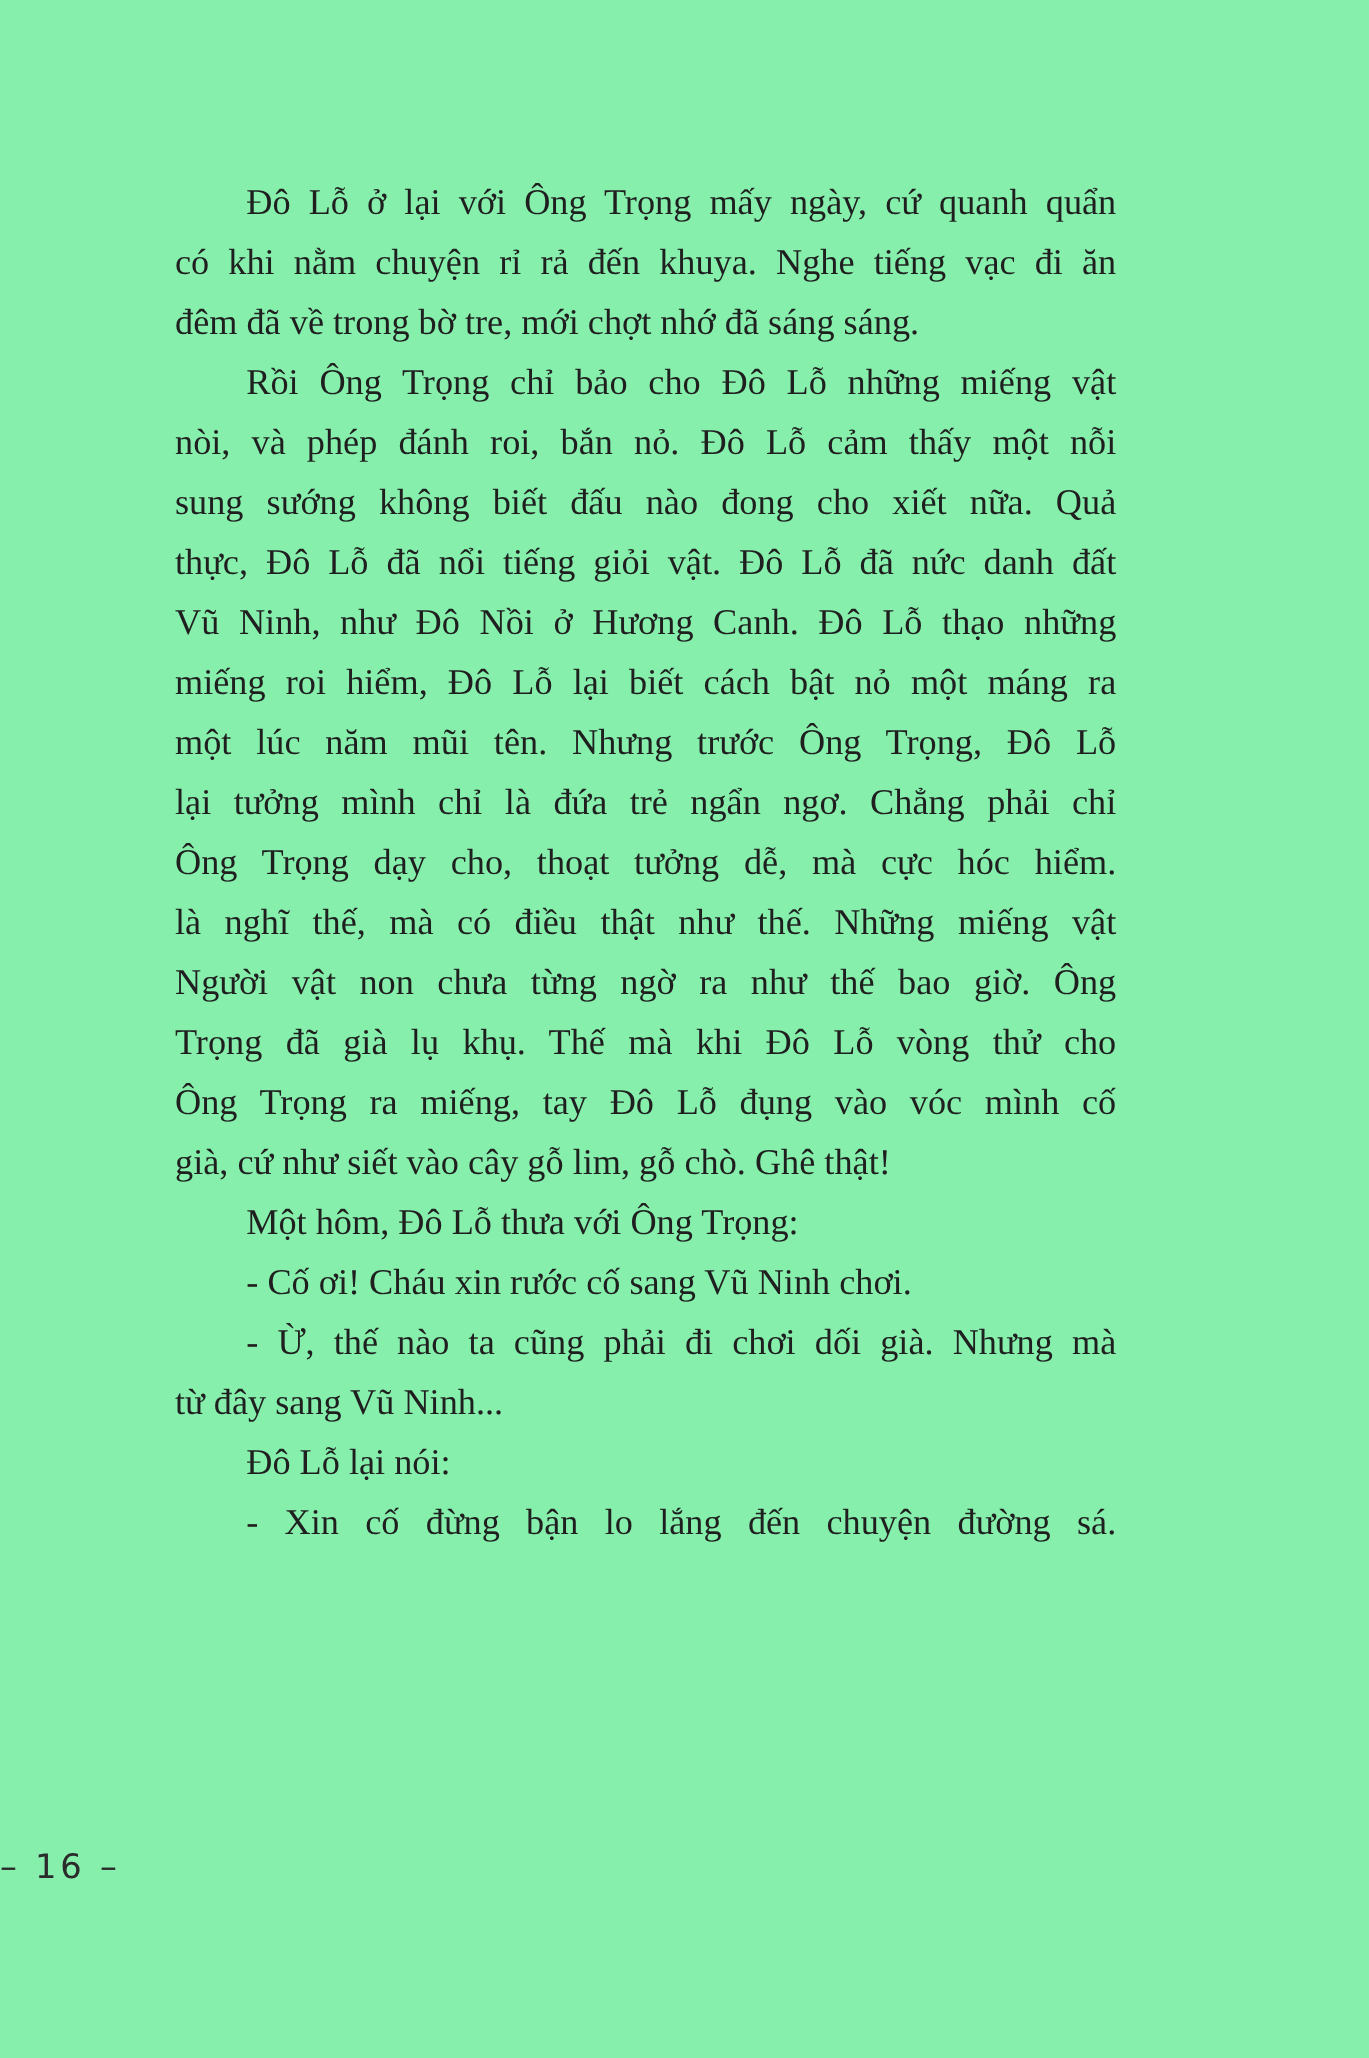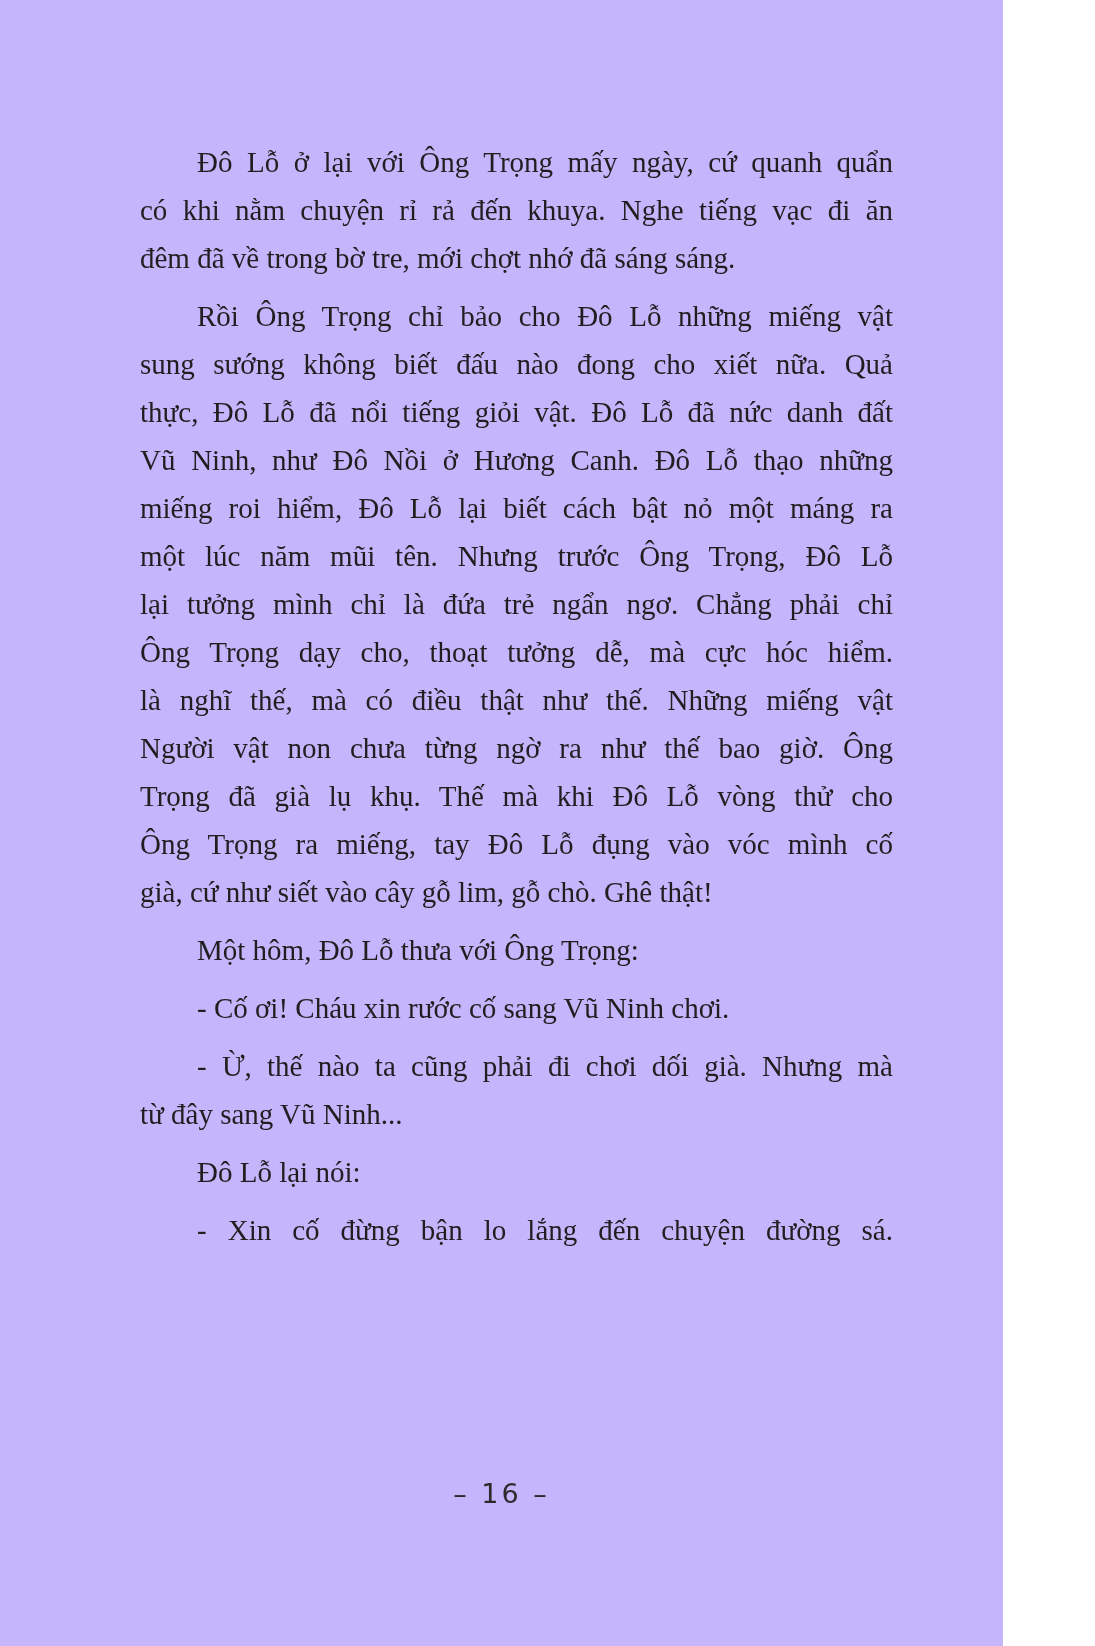--- a/index.html
+++ b/index.html
@@ -2,52 +2,51 @@
 <html><head>
 <meta charset="utf-8">
 <style>
   html, body {
     margin: 0;
     padding: 0;
     background: #ffffff;
   }
   .page {
     position: relative;
-    width: 1003px;
+    width: 1095px;
     height: 1646px;
-    background: #c4b5fd;
+    background: #86efac;
     overflow: hidden;
     font-family: "Liberation Serif", "DejaVu Serif", serif;
     color: #1f1f1f;
   }
   .text-block {
     position: absolute;
     left: 140px;
     top: 138px;
     width: 753px;
     font-size: 29px;
     line-height: 48px;
     color: #1f1f1f;
   }
   .para { margin: 0; }
-  .para + .para { margin-top: 10px; }
+  .para + .para { margin-top: 0; }
   .line {
     text-align: justify;
     min-height: 48px;
   }
   
   .line.j { text-align-last: justify; }
   .line.r { text-align-last: left; }
   .line.first { text-indent: 57px; }
   .pageno {
     position: absolute;
     top: 1478px;
     left: 0;
     width: 100%;
-    text-align: center;
     font-family: "DejaVu Sans", "Liberation Sans", sans-serif;
     font-size: 27px;
     letter-spacing: 3px;
     color: #2b2b2b;
   }
 </style>
 </head>
 <body>
 
 <div class="page">
@@ -55,20 +54,21 @@
   <div class="text-block">
 
     <div class="para">
       <div class="line first j">Đô Lỗ ở lại với Ông Trọng mấy ngày, cứ quanh quẩn</div>
       <div class="line j">có khi nằm chuyện rỉ rả đến khuya. Nghe tiếng vạc đi ăn</div>
       <div class="line r">đêm đã về trong bờ tre, mới chợt nhớ đã sáng sáng.</div>
     </div>
 
     <div class="para">
       <div class="line first j">Rồi Ông Trọng chỉ bảo cho Đô Lỗ những miếng vật</div>
+      <div class="line j">nòi, và phép đánh roi, bắn nỏ. Đô Lỗ cảm thấy một nỗi</div>
       <div class="line j">sung sướng không biết đấu nào đong cho xiết nữa. Quả</div>
       <div class="line j">thực, Đô Lỗ đã nổi tiếng giỏi vật. Đô Lỗ đã nức danh đất</div>
       <div class="line j">Vũ Ninh, như Đô Nồi ở Hương Canh. Đô Lỗ thạo những</div>
       <div class="line j">miếng roi hiểm, Đô Lỗ lại biết cách bật nỏ một máng ra</div>
       <div class="line j">một lúc năm mũi tên. Nhưng trước Ông Trọng, Đô Lỗ</div>
       <div class="line j">lại tưởng mình chỉ là đứa trẻ ngẩn ngơ. Chẳng phải chỉ</div>
       <div class="line j">Ông Trọng dạy cho, thoạt tưởng dễ, mà cực hóc hiểm.</div>
       <div class="line j">là nghĩ thế, mà có điều thật như thế. Những miếng vật</div>
       <div class="line j">Người vật non chưa từng ngờ ra như thế bao giờ. Ông</div>
       <div class="line j">Trọng đã già lụ khụ. Thế mà khi Đô Lỗ vòng thử cho</div>

